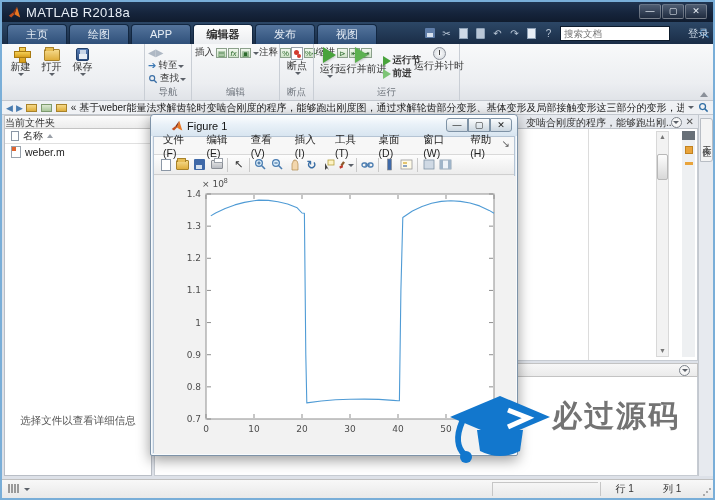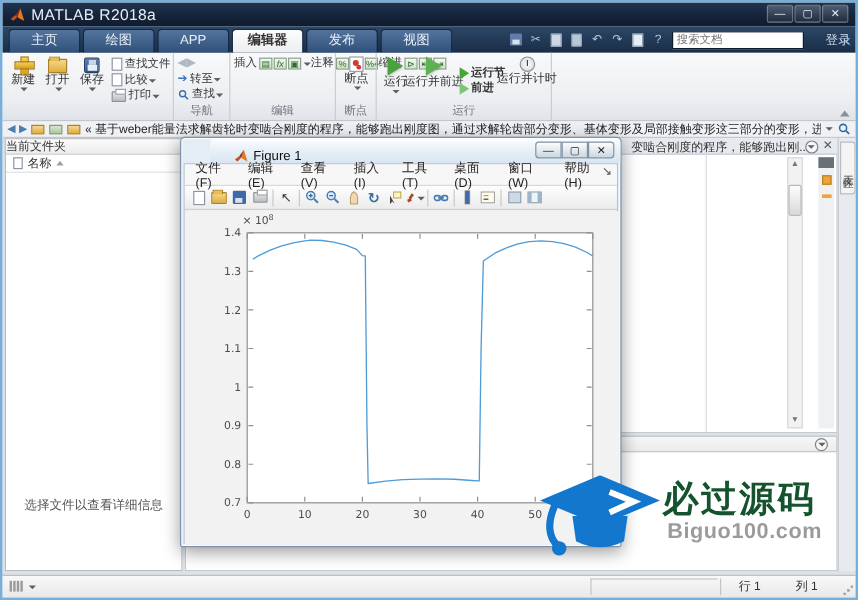--- a/index.html
+++ b/index.html
@@ -128,41 +128,41 @@
   .sb-rowcol{position:absolute;left:598px;top:2px;width:96px;height:14px;border-left:1px solid #c6c6c6;
     display:flex;align-items:center;justify-content:space-around;font-size:10px;}
   .sb-grip{position:absolute;right:2px;bottom:2px;width:9px;height:9px;
     background:radial-gradient(circle at 2px 8px,#aaa 1px,transparent 1.5px),
                radial-gradient(circle at 5px 5px,#aaa 1px,transparent 1.5px),
                radial-gradient(circle at 8px 2px,#aaa 1px,transparent 1.5px);}
   
   .figwin{position:absolute;left:148px;top:112px;width:368px;height:342px;z-index:10;
     background:#e4edf6;border:1px solid #7e93a8;border-radius:4px 4px 2px 2px;
     box-shadow:0 4px 14px rgba(0,0,0,.4),inset 0 0 0 1px rgba(255,255,255,.75);}
-  .figtitle{height:21px;display:flex;align-items:flex-end;padding:0 20px;
-    background:linear-gradient(180deg,#fdfeff 0%,#e9f1f8 45%,#d8e5f0 100%);border-radius:4px 4px 0 0;margin-left:24px;}
+  .figtitle{height:21px;display:flex;align-items:center;padding:0 20px;
+    background:linear-gradient(180deg,#fdfeff 0%,#e9f1f8 45%,#d8e5f0 100%);border-radius:4px 4px 0 0;}
   .figtitle .ttl{font-size:11px;color:#111;margin-left:4px;}
   .figbtns{position:absolute;right:5px;top:3px;display:flex;}
   .figbtn{width:22px;height:14px;border:1px solid #7f93a6;background:linear-gradient(#fbfcfd,#ccd7e0);
     color:#222;font-size:9px;line-height:12px;text-align:center;}
   .figbtn:first-child{border-radius:3px 0 0 3px;}
   .figbtn:last-child{border-radius:0 3px 3px 0;}
   .figclient{position:absolute;left:2px;top:21px;right:2px;bottom:2px;background:#f0f0f0;border:1px solid #b5c4d4;}
   .figmenu{height:18px;background:#f7f7f7;border-bottom:1px solid #d9d9d9;display:flex;align-items:center;padding:0 4px;}
   .figmenu span{font-size:10.5px;color:#222;padding:0 5px;}
   .figtools{height:20px;background:linear-gradient(#fdfdfd,#ececec);border-bottom:1px solid #cfcfcf;
     display:flex;align-items:center;padding:0 3px;}
   .ficon{width:17px;height:16px;display:flex;align-items:center;justify-content:center;flex:none;}
   .fsep{width:1px;height:14px;background:#c9c9c9;margin:0 2px;flex:none;}
   .figcanvas{position:absolute;left:0;top:39px;width:362px;height:278px;background:#f2f2f2;}
   .figcanvas svg text{font-family:"DejaVu Sans","Liberation Sans",sans-serif;}
   
   .watermark{position:absolute;left:448px;top:392px;width:262px;height:75px;z-index:20;}
   .wm-cap{position:absolute;left:0;top:2px;width:100px;height:72px;}
-  .wm-cn{position:absolute;left:102px;top:2px;font-size:30px;font-weight:bold;color:#14532d;letter-spacing:2px;white-space:nowrap;}
+  .wm-cn{position:absolute;left:102px;top:2px;font-size:30px;font-weight:bold;color:#737373;letter-spacing:2px;white-space:nowrap;}
   .wm-en{position:absolute;left:106px;top:38px;font-size:18px;font-weight:bold;color:#9b9b9b;letter-spacing:.5px;white-space:nowrap;}
 </style>
 </head>
 <body>
 
 <div class="window">
 
   <div class="titlebar">
     <svg class="mlogo" viewBox="0 0 16 16">
       <polygon points="1,12 6,8 8,10 4,14" fill="#c34f1f"></polygon>
@@ -227,36 +227,20 @@
         </div>
         <div class="bigbtn">
           <span class="ic-folder"></span>
           <span class="lbl">打开</span>
             <span class="caret"></span>
         </div>
         <div class="bigbtn">
           <span class="ic-floppy"></span>
           <span class="lbl">保存</span>
             <span class="caret"></span>
-        </div>
-        <div class="smallcol">
-          <div class="smallbtn">
-            <span class="si ic-page"></span>
-            <span>查找文件</span>
-          </div>
-          <div class="smallbtn">
-            <span class="si ic-page"></span>
-            <span>比较</span>
-              <span class="caret"></span>
-          </div>
-          <div class="smallbtn">
-            <span class="si ic-printer"></span>
-            <span>打印</span>
-              <span class="caret"></span>
-          </div>
         </div>
       </div>
     </div>
 
     <div class="rgroup" style="width:47px;">
       <div class="rg-body" style="flex-direction:column;padding-top:2px;">
         <div class="smallbtn">
           <span class="gray-arrow">◀</span>
           <span class="gray-arrow">▶</span>
         </div>
@@ -362,20 +346,24 @@
   </div>
 
   <div class="main">
 
     <div class="leftpanel">
       <div class="panel-hdr" style="margin:-1px -1px 0 -1px;">当前文件夹</div>
       <div class="colhdr">
         <span class="ic-page" style="width:8px;height:10px;margin-right:4px;"></span>
         <span>名称</span>
         <span class="sort-up"></span>
+      </div>
+      <div class="filerow">
+        <span class="ic-mfile"></span>
+        <span>weber.m</span>
       </div>
       <div class="details-body">选择文件以查看详细信息</div>
     </div>
 
     <div class="editregion">
       <div class="edittabbar">
         <span class="edittab-frag">变啮合刚度的程序，能够跑出刚...</span>
         <div class="edittab-ctrl">
           <span class="circle-btn">
               <span class="caret" style="margin:0;"></span>
@@ -595,16 +583,15 @@
 
   <div class="watermark">
     <svg class="wm-cap" viewBox="0 0 100 72">
       <path d="M12,26 C6,40 7,52 15,59" fill="none" stroke="#1277cd" stroke-width="6" stroke-linecap="round"></path>
       <circle cx="16" cy="61" r="6" fill="#1277cd"></circle>
       <polygon points="50,0 100,21 50,42 0,21" fill="#1277cd"></polygon>
       <polyline points="58,14 78,22 58,31" fill="none" stroke="#fff" stroke-width="5"></polyline>
       <path d="M27,34 L73,34 L70,55 Q50,65 30,55 Z" fill="#1277cd"></path>
     </svg>
     <span class="wm-cn">必过源码</span>
-    <span class="wm-en">Biguo100.com</span>
   </div>
 
 </div>
 
 </body></html>

